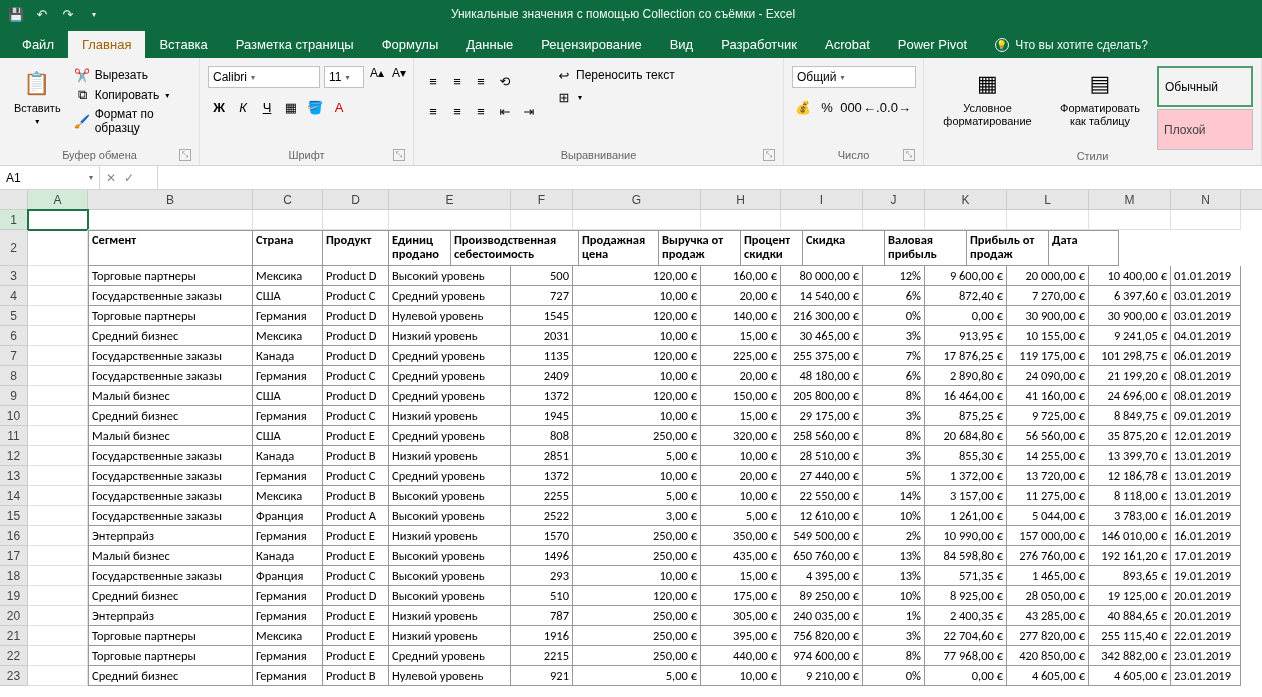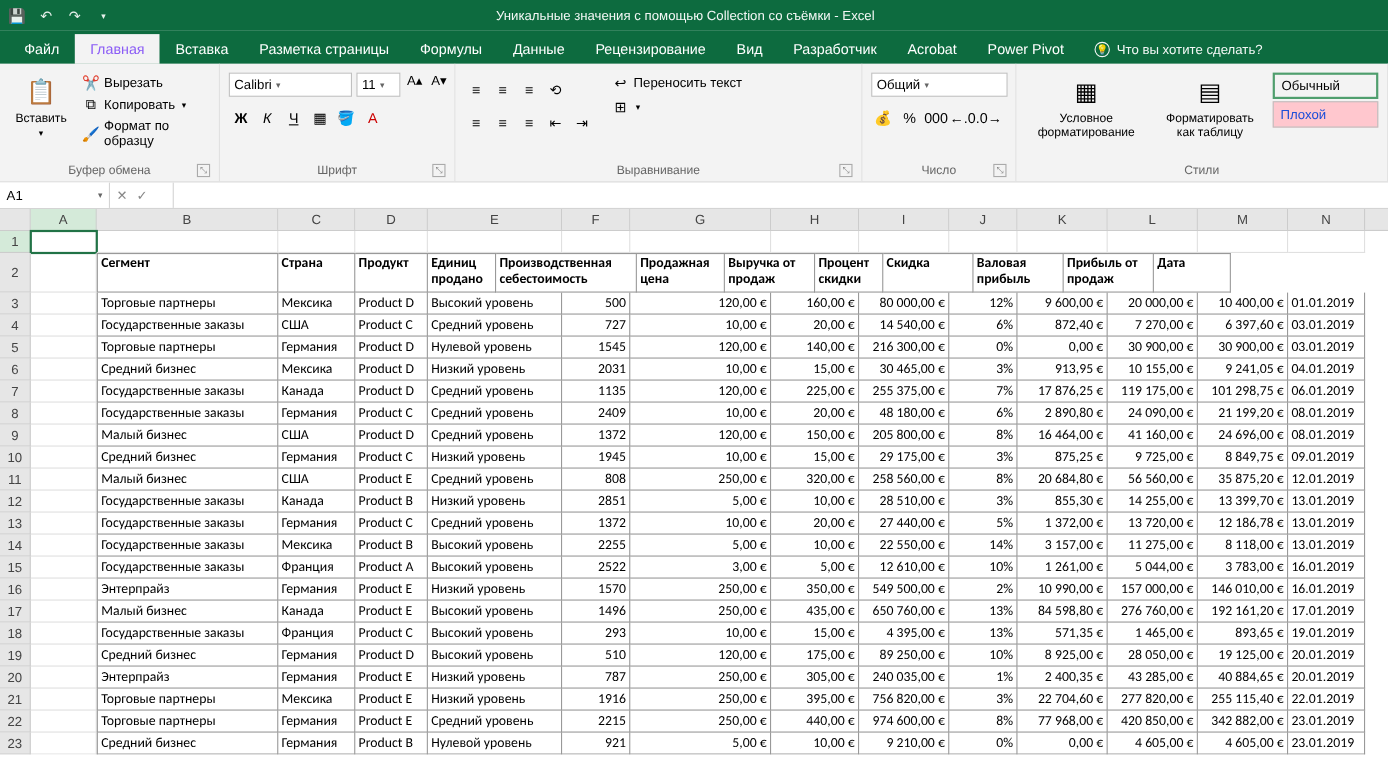--- a/index.html
+++ b/index.html
@@ -7,21 +7,21 @@
 
 
 .titlebar { background: #0d6b3f; height: 28px; display: flex; align-items: center; color: #fff; }
 .titlebar .qat { display: flex; align-items: center; padding-left: 6px; gap: 6px; }
 .titlebar .qat span { width: 20px; height: 20px; display: flex; align-items: center; justify-content: center; opacity: 0.9; font-size: 13px; }
 .titlebar .title { flex: 1; text-align: center; font-size: 12px; opacity: 0.95; }
 
 
 .tabs { background: #0d6b3f; height: 30px; display: flex; align-items: flex-end; padding-left: 8px; color: #fff; }
 .tabs .tab { padding: 6px 14px; font-size: 13px; cursor: pointer; }
-.tabs .tab.active { background: #f3f3f3; color: #8b5cf6; }
+.tabs .tab.active { background: #f3f3f3; color: #a16207; }
 .tabs .tell-me { display: flex; align-items: center; gap: 6px; padding: 6px 14px; font-size: 12px; opacity: 0.95; }
 .tabs .bulb { width: 14px; height: 14px; border: 1px solid #fff; border-radius: 50%; display: flex; align-items: center; justify-content: center; font-size: 9px; }
 
 
 .ribbon { background: #f3f3f3; height: 108px; border-bottom: 1px solid #d4d4d4; display: flex; }
 .group { border-right: 1px solid #e1e1e1; padding: 4px 8px 0; display: flex; flex-direction: column; justify-content: space-between; }
 .group-body { display: flex; align-items: flex-start; gap: 6px; flex: 1; padding-top: 4px; }
 .group-label { text-align: center; font-size: 11px; color: #666; padding-bottom: 4px; position: relative; }
 .group-label .launcher { position: absolute; right: 0; bottom: 4px; width: 12px; height: 12px; border: 1px solid #aaa; font-size: 8px; line-height: 10px; color: #888; }
 
@@ -30,22 +30,22 @@
 .mini-row { display: flex; align-items: center; gap: 4px; font-size: 12px; padding: 1px 2px; }
 .mini-row .ico { width: 16px; height: 16px; display: inline-flex; align-items: center; justify-content: center; font-size: 13px; }
 
 .font-combo { display: flex; gap: 4px; }
 .combo { border: 1px solid #c0c0c0; background: #fff; height: 22px; display: flex; align-items: center; padding: 0 4px; font-size: 12px; }
 .combo .arrow { margin-left: 4px; font-size: 8px; color: #666; }
 .btn-row { display: flex; gap: 2px; margin-top: 4px; }
 .btn-row span { width: 22px; height: 22px; display: inline-flex; align-items: center; justify-content: center; font-size: 13px; border: 1px solid transparent; }
 
 .styles-box { display: flex; flex-direction: column; gap: 2px; }
-.style-cell { border: 1px solid #bfbfbf; width: 96px; height: 24px; display: flex; align-items: center; padding: 0 6px; font-size: 12px; }
-.style-cell.bad { background: #ffc7ce; color: #1d4ed8; }
+.style-cell { border: 1px solid #bfbfbf; width: 96px; height: 41px; display: flex; align-items: center; padding: 0 6px; font-size: 12px; }
+.style-cell.bad { background: #ffc7ce; color: #404040; }
 .style-cell.selected { border: 2px solid #4f9e6d; }
 
 
 .formula-bar { height: 24px; display: flex; align-items: stretch; border-bottom: 1px solid #d4d4d4; background: #fff; }
 .name-box { width: 100px; border-right: 1px solid #d4d4d4; display: flex; align-items: center; padding: 0 6px; font-size: 12px; background: #fff; }
 .name-box .arrow { margin-left: auto; font-size: 8px; color: #666; }
 .fx-btns { display: flex; align-items: center; border-right: 1px solid #d4d4d4; padding: 0 6px; gap: 8px; color: #888; }
 .fx-input { flex: 1; padding: 0 6px; display: flex; align-items: center; }
 
 

